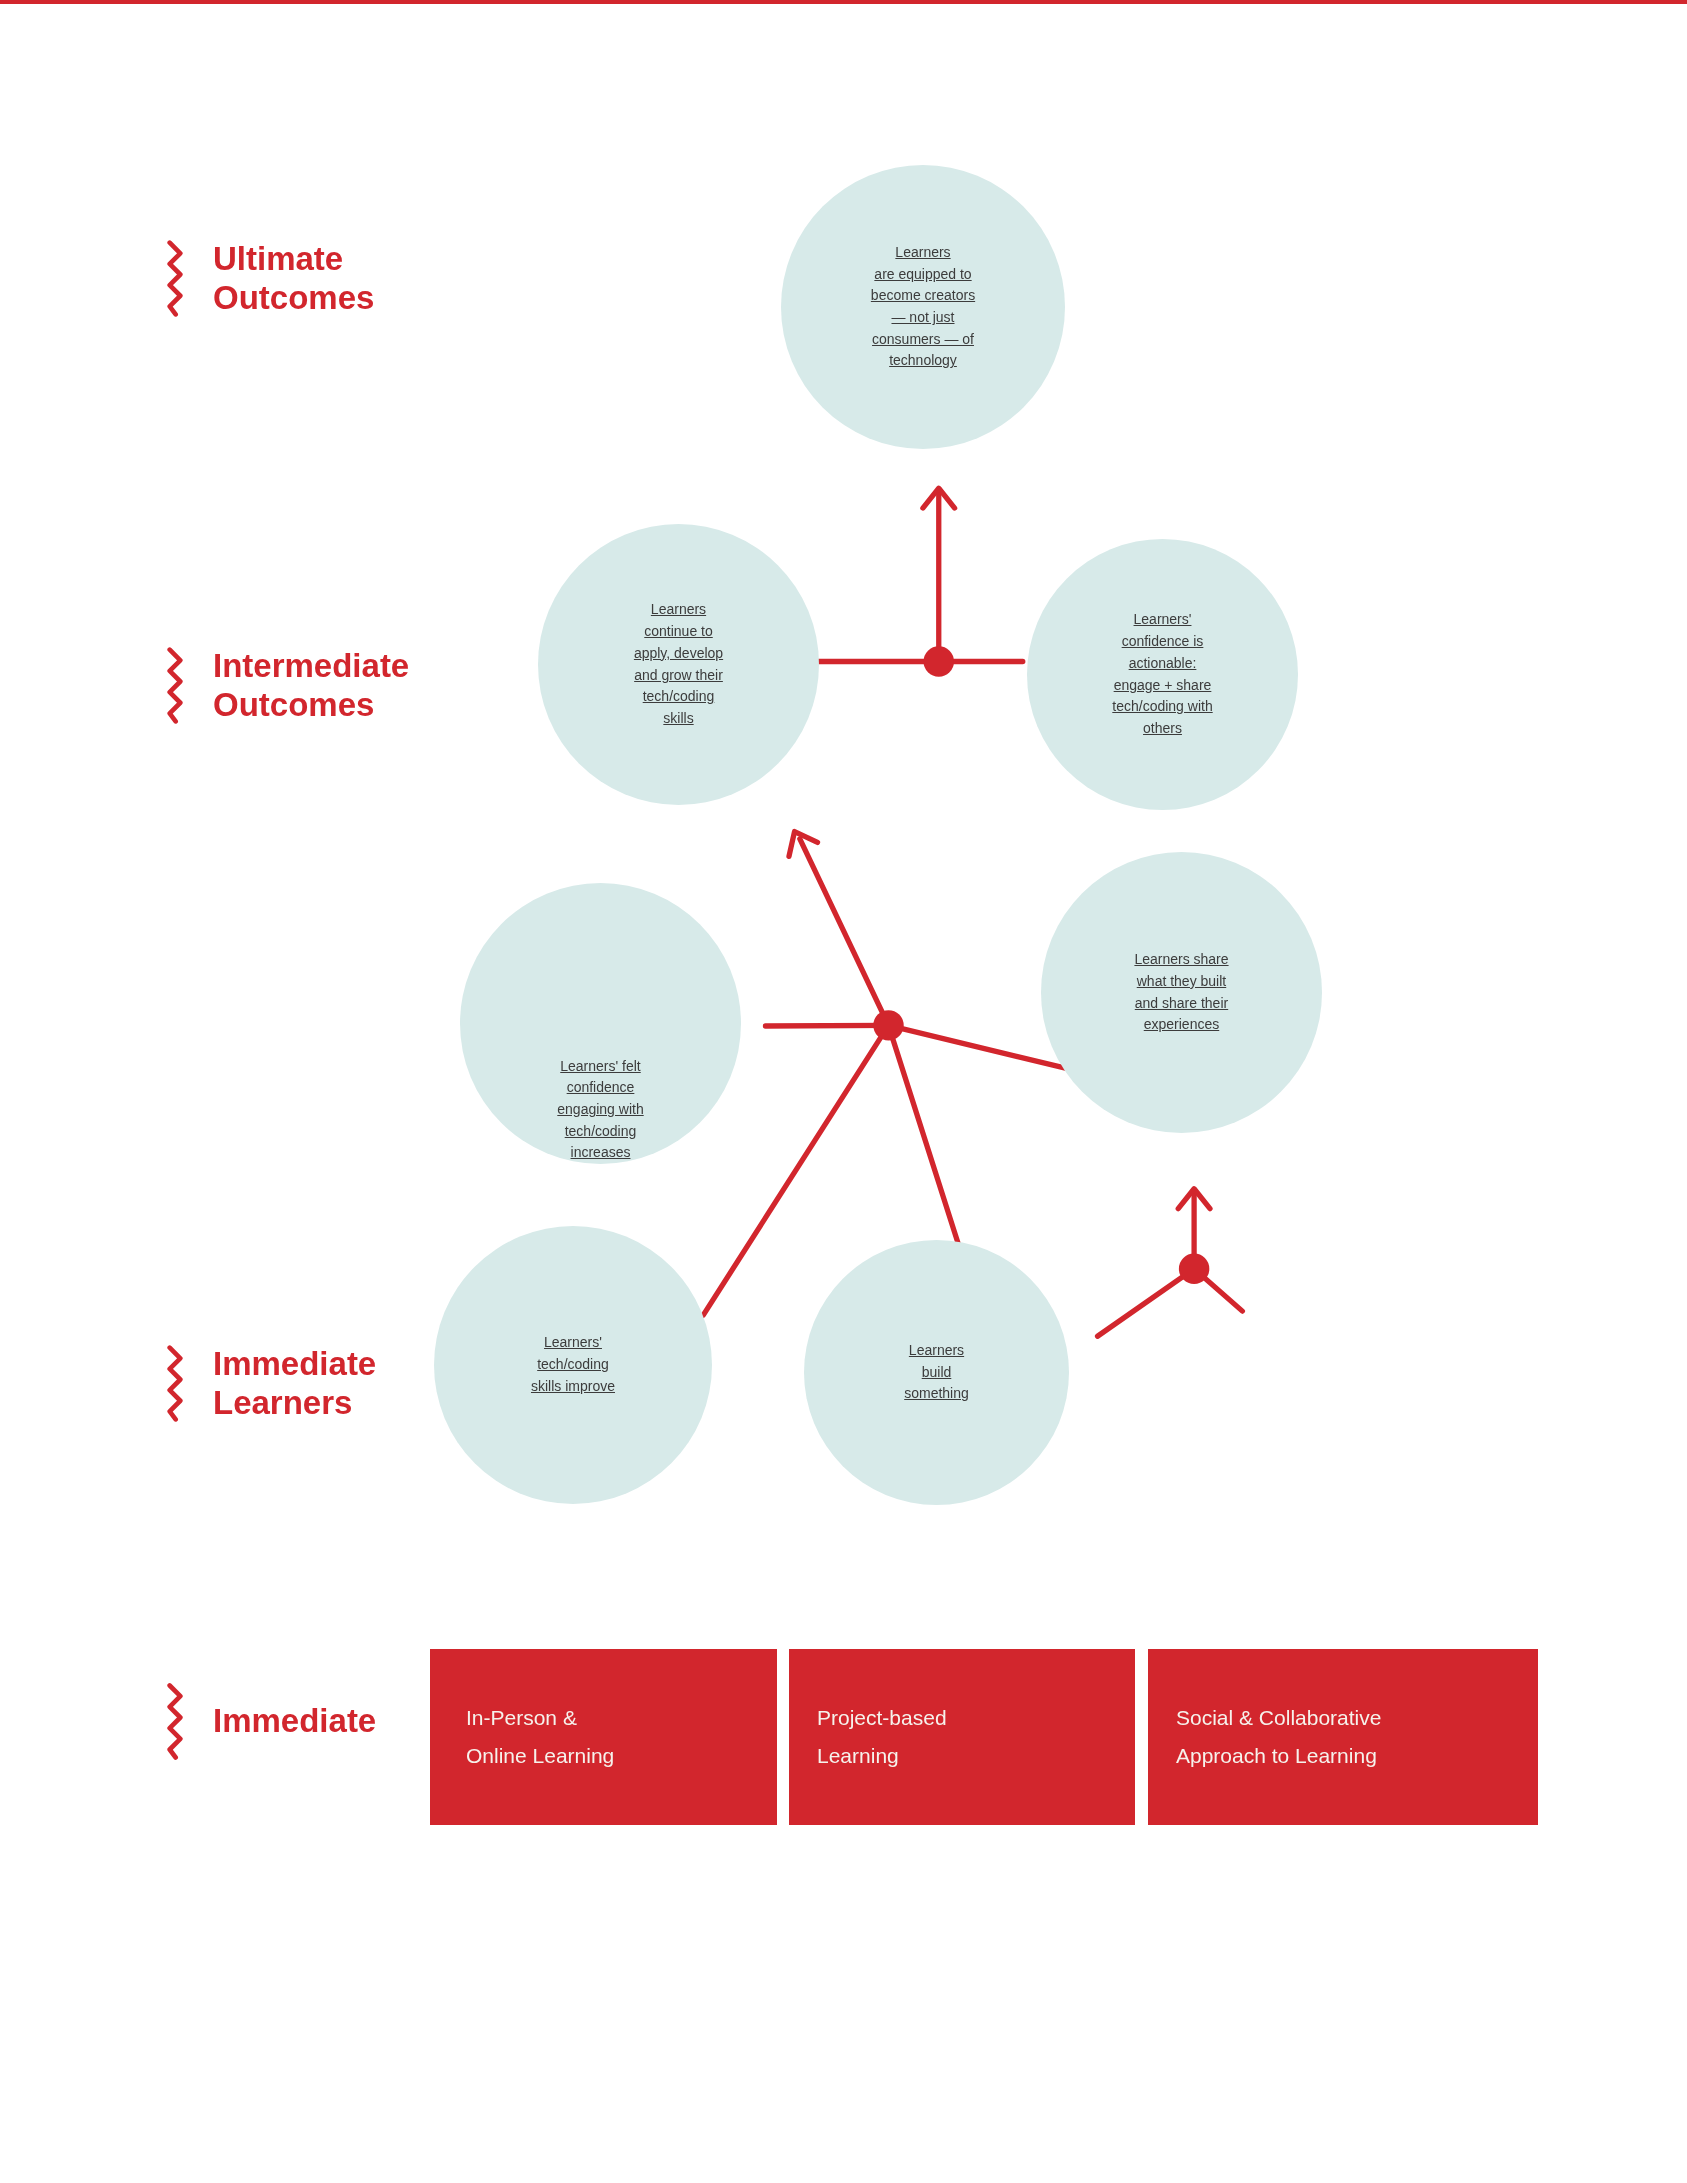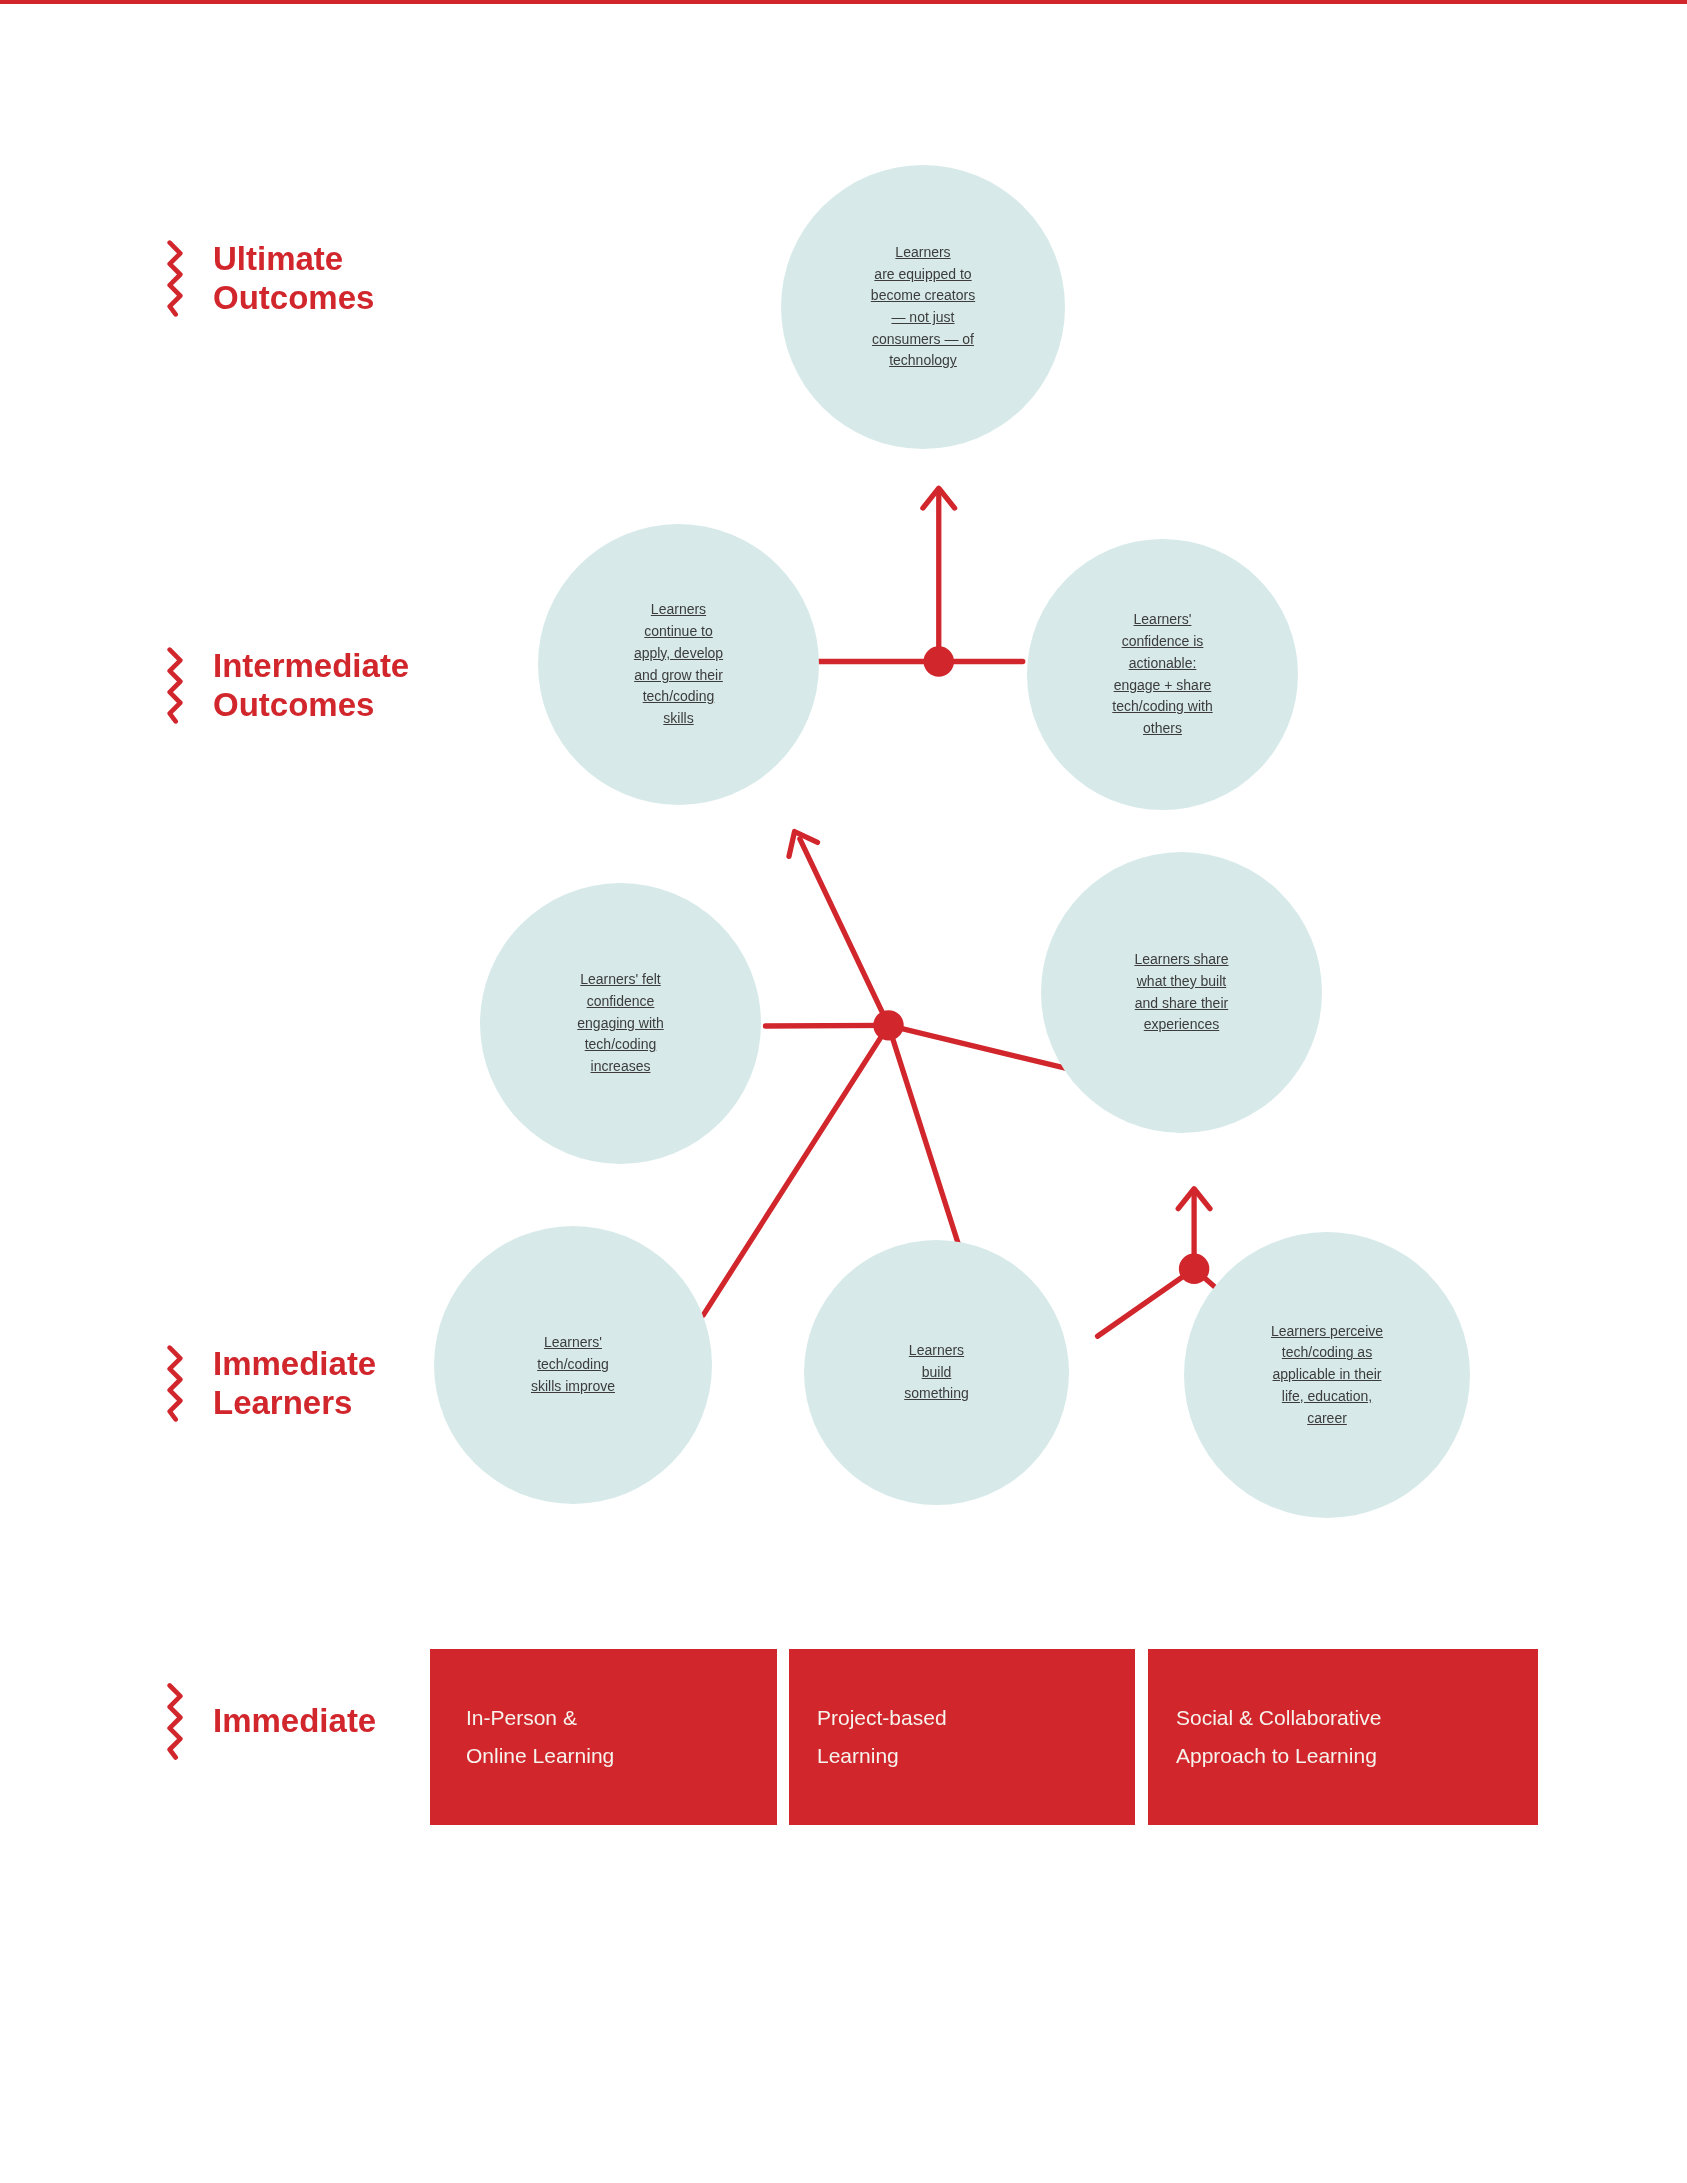--- a/index.html
+++ b/index.html
@@ -84,21 +84,21 @@
 
   <div class="circle" style="left:1027px;top:539px;width:271px;height:271px;">
     <span>Learners'
 confidence is
 actionable:
 engage + share
 tech/coding with
 others</span>
   </div>
 
-  <div class="circle" style="left:480px;top:883px;width:281px;height:281px;">
+  <div class="circle" style="left:460px;top:883px;width:281px;height:281px;align-items:flex-end;">
     <span>Learners' felt
 confidence
 engaging with
 tech/coding
 increases</span>
   </div>
 
   <div class="circle" style="left:1041px;top:852px;width:281px;height:281px;">
     <span>Learners share
 what they built
@@ -111,27 +111,20 @@
 tech/coding
 skills improve</span>
   </div>
 
   <div class="circle" style="left:804px;top:1240px;width:265px;height:265px;">
     <span>Learners
 build
 something</span>
   </div>
 
-  <div class="circle" style="left:1184px;top:1232px;width:286px;height:286px;">
-    <span>Learners perceive
-tech/coding as
-applicable in their
-life, education,
-career</span>
-  </div>
 
   <div class="side-label" style="left:167px;top:240px;height:77px;">
     <svg class="zigzag" width="16" height="77" viewBox="0 0 24 116">
       <polyline points="4,4 20,20 4,36 20,52 4,68 20,84 4,100 13,112"></polyline>
     </svg>
     <span>Ultimate
 Outcomes</span>
   </div>
 
   <div class="side-label" style="left:167px;top:647px;height:77px;">

